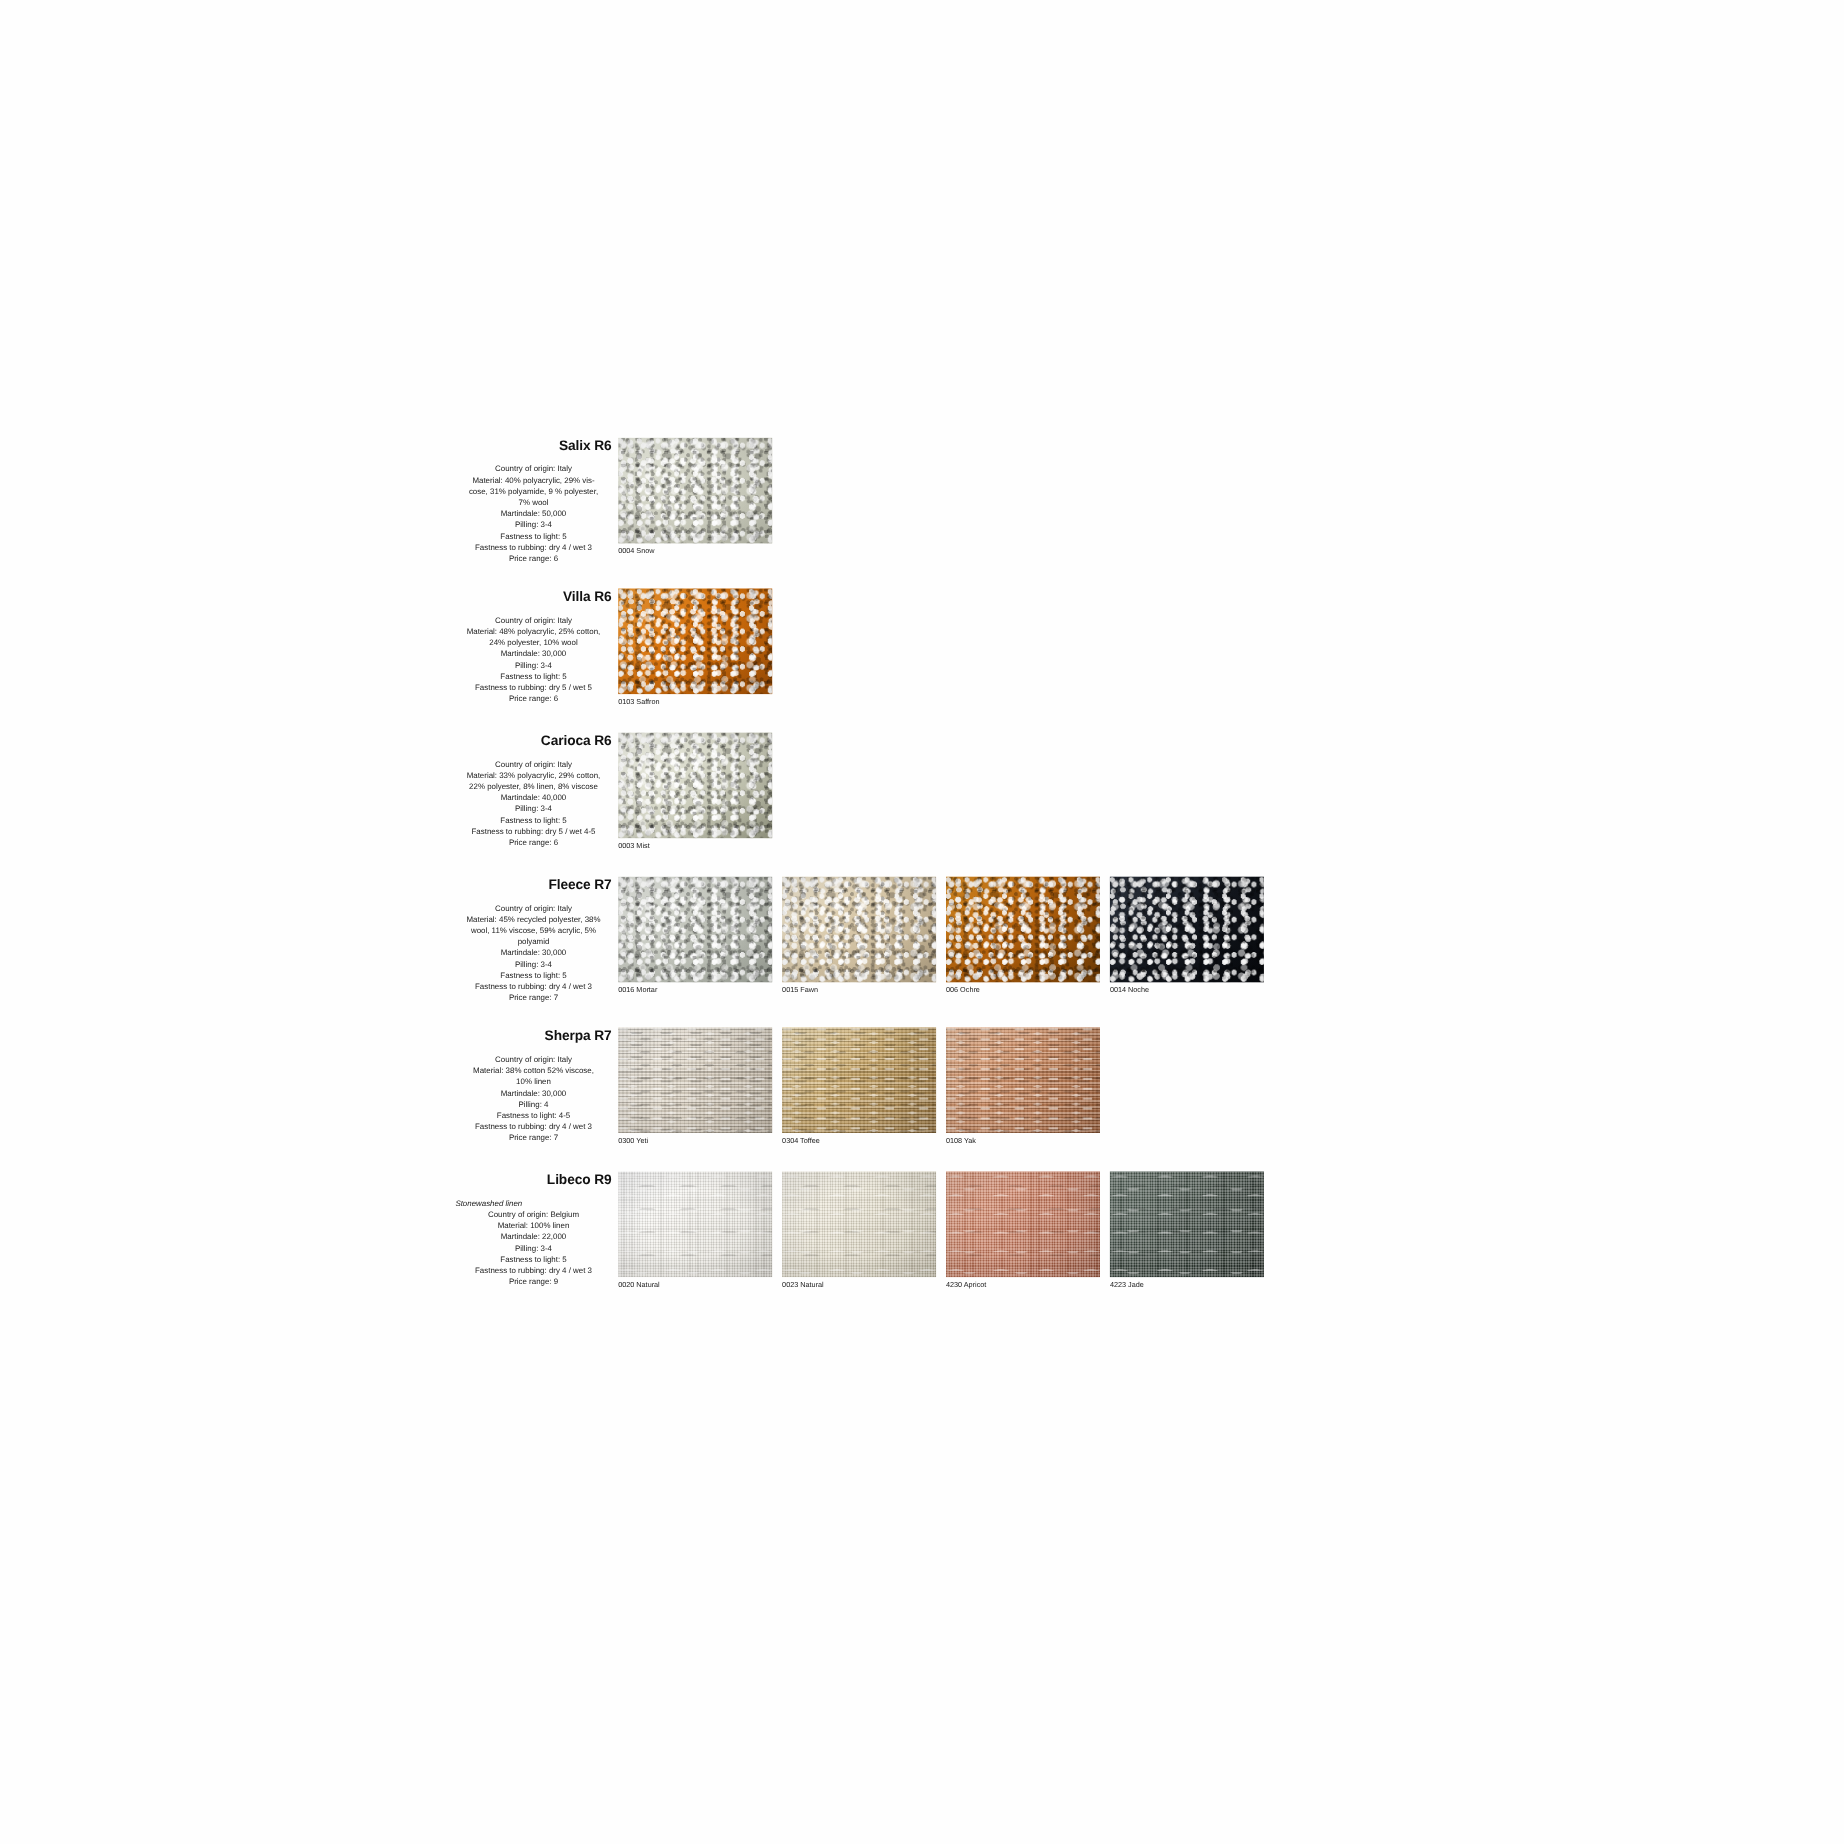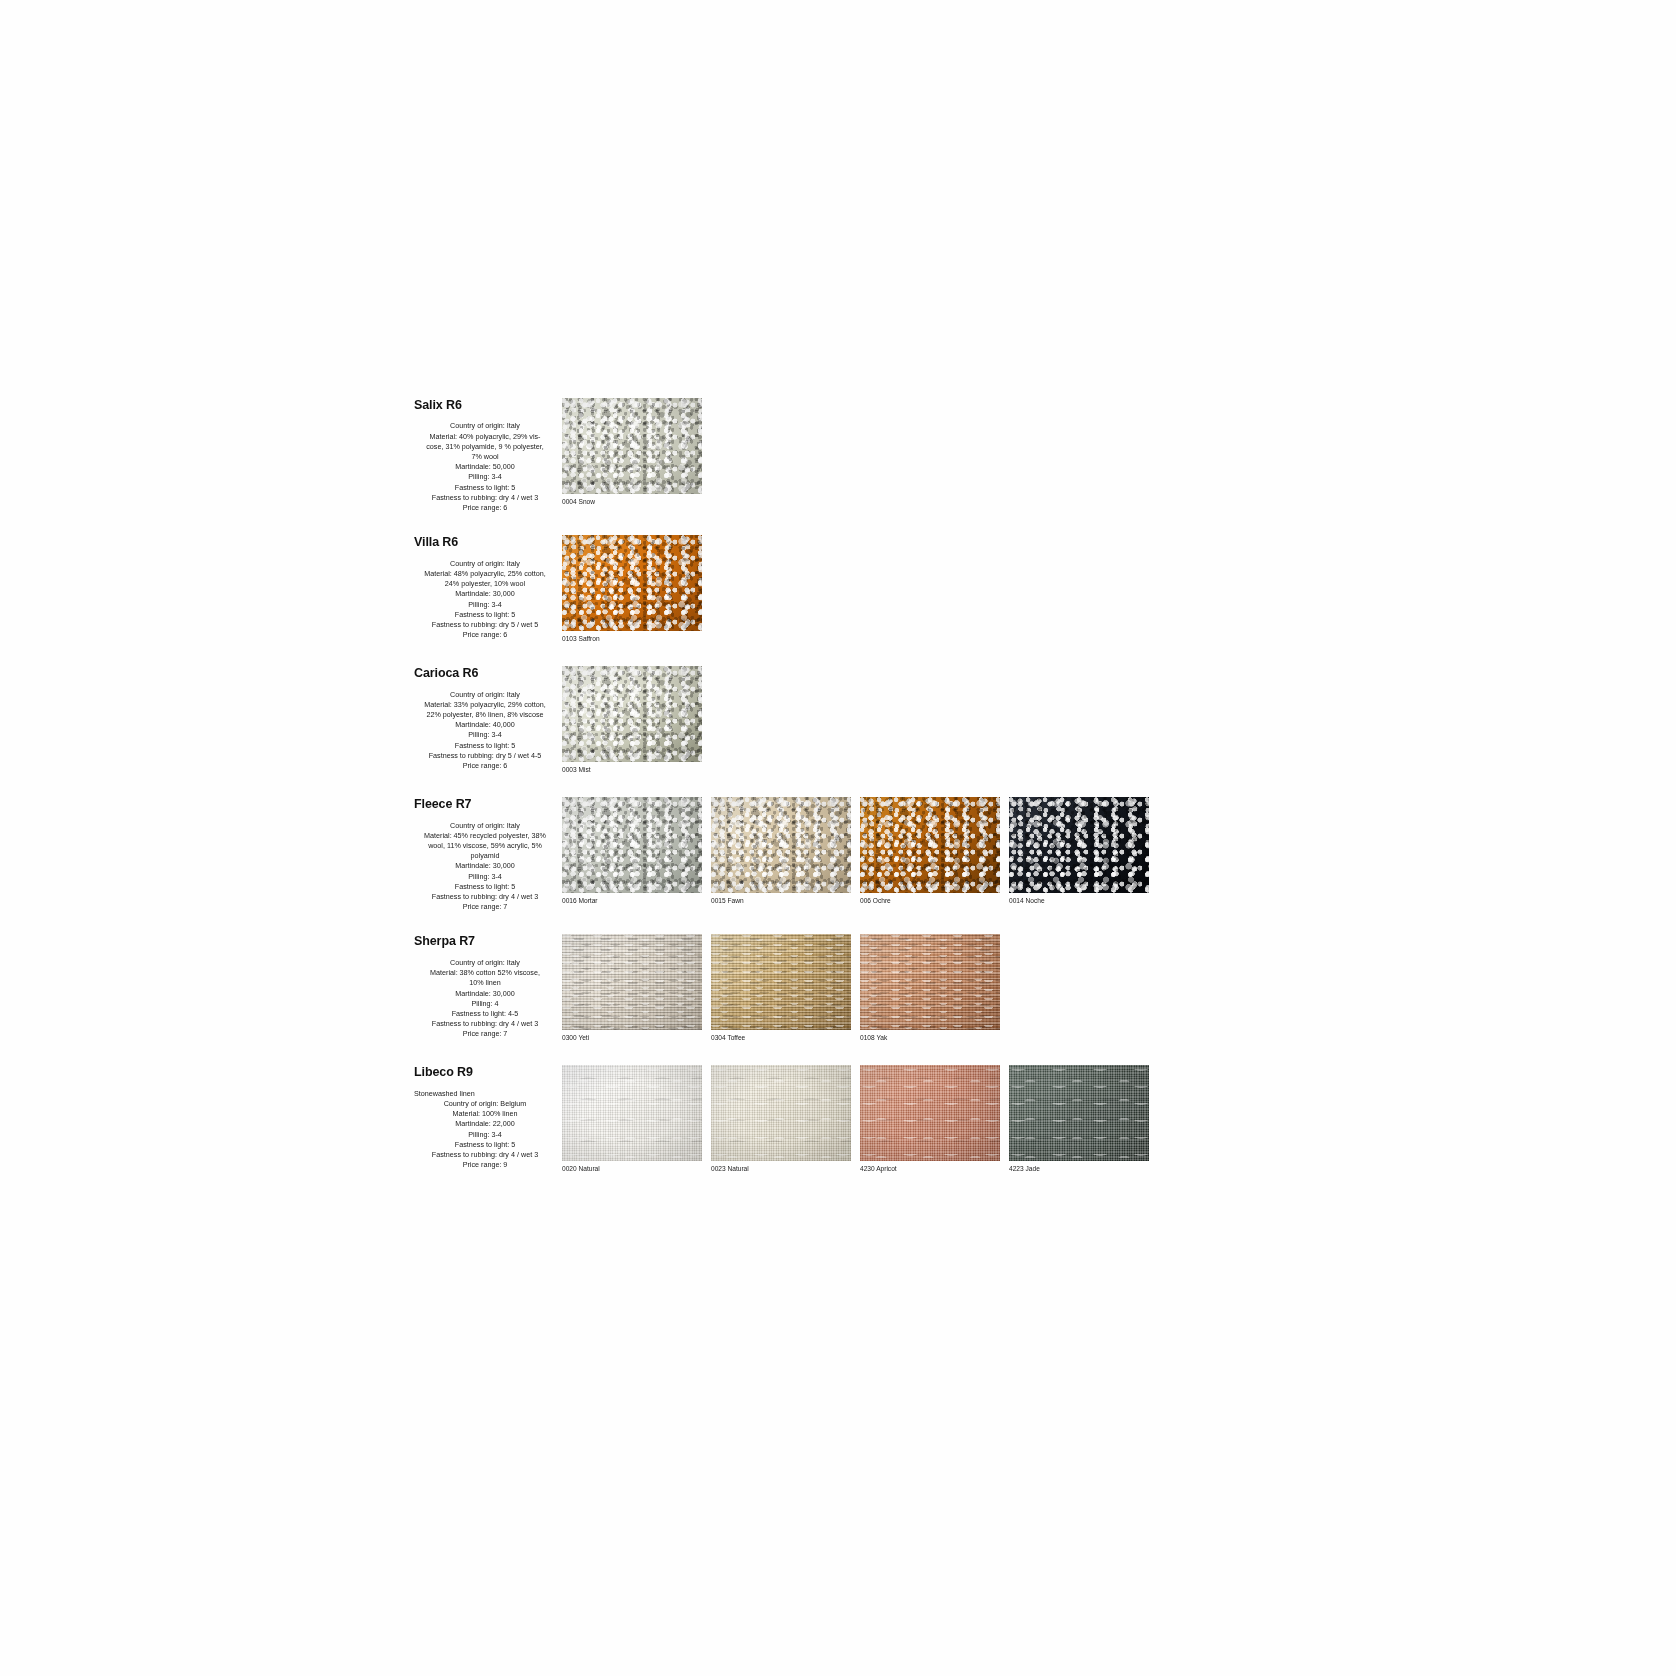--- a/index.html
+++ b/index.html
@@ -39,23 +39,25 @@
     flex: 0 0 142px;
     padding-right: 6px;
   }
   .fabric-title {
     font-size: 12.5px;
     font-weight: bold;
     line-height: 1.15;
     margin: 0 0 9px 0;
     letter-spacing: -0.1px;
     color: #111;
+    text-align: right;
   }
   .fabric-subtitle {
     font-size: 7.2px;
+    font-style: italic;
     line-height: 1.42;
     margin: 0;
     color: #1a1a1a;
   }
   .spec-list {
     margin: 0;
     padding: 0;
     list-style: none;
     text-align: center;
   }

